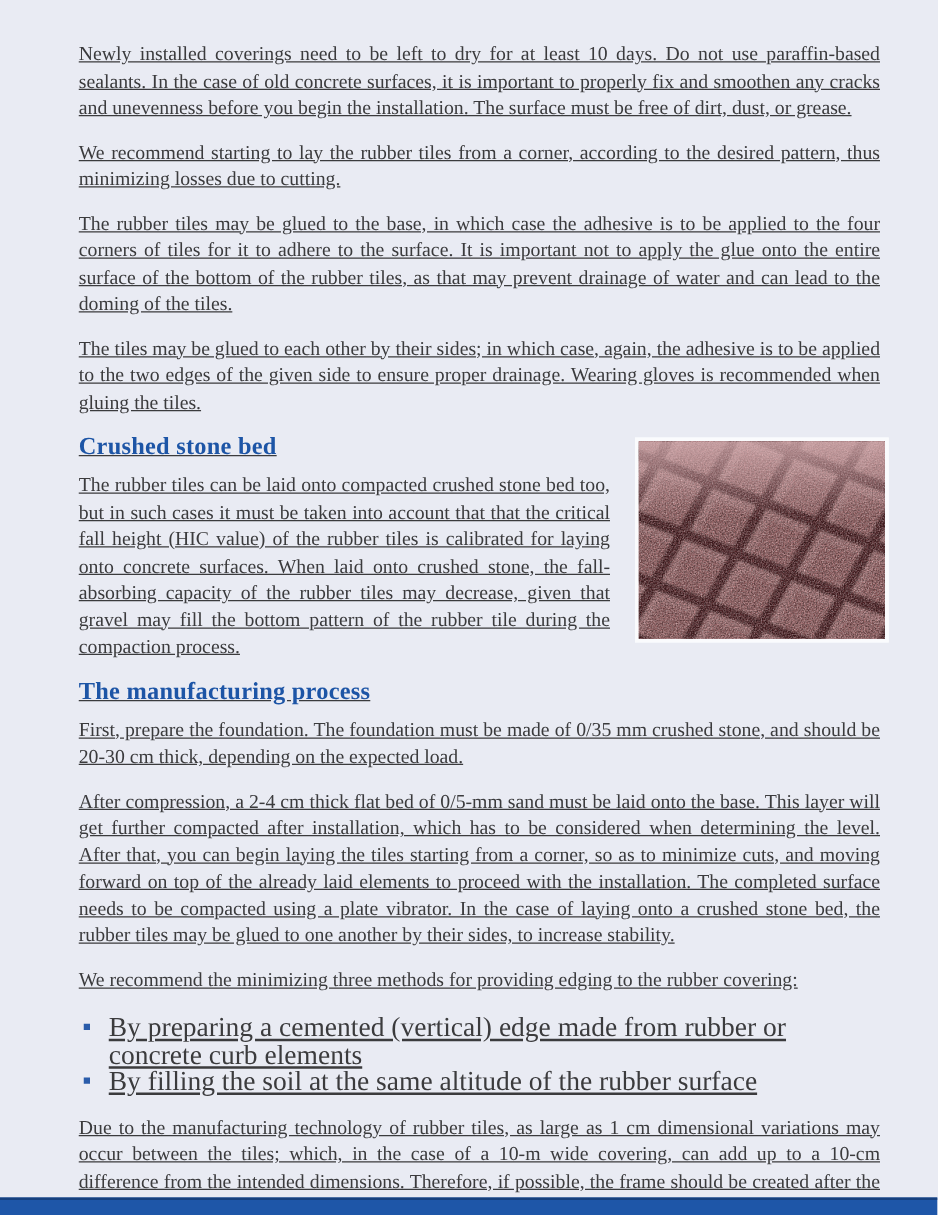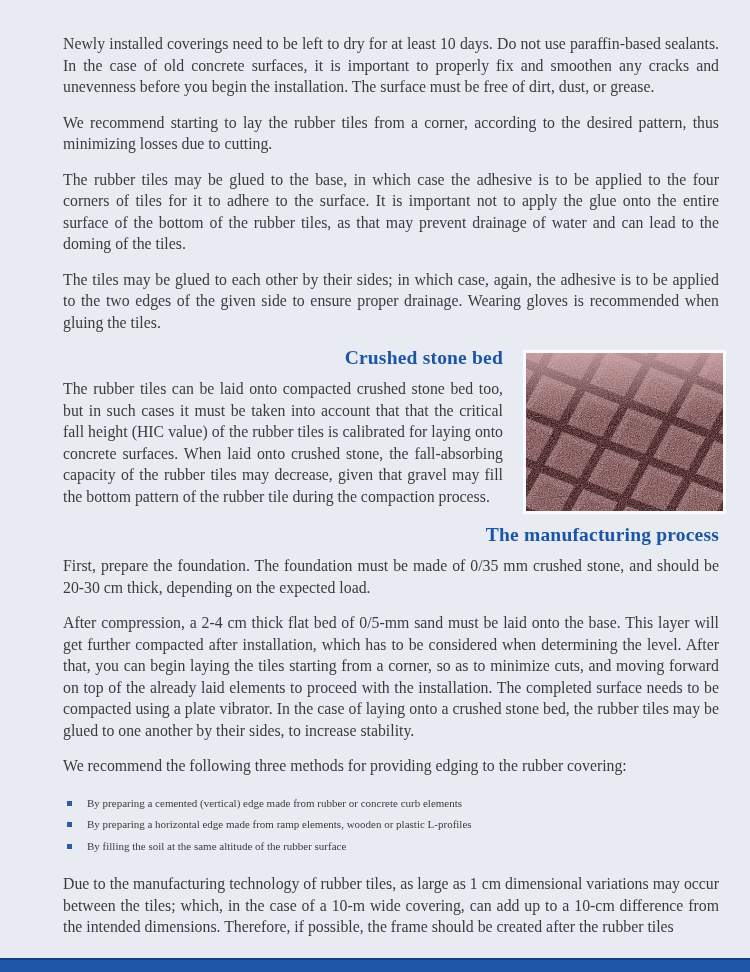--- a/index.html
+++ b/index.html
@@ -16,58 +16,58 @@
     width:750px;height:972px;
     background:var(--page-bg);
     font-family:"Liberation Serif","DejaVu Serif",serif;
     color:var(--text);
     overflow:hidden;
   }
   .page{
     position:relative;
     width:750px;height:972px;
     box-sizing:border-box;
-    padding:33px 31px 0 63px;
+    padding:33px 46px 0 63px;
     overflow:hidden;
+    text-decoration:underline;
   }
   p.body-par{
     font-size:15.8px;
     line-height:21.5px;
     text-align:justify;
     margin:0 0 14px 0;
   }
   h2.sec-heading{
     font-size:19.5px;
     line-height:22px;
     font-weight:bold;
     color:var(--accent);
     margin:4px 0 9px 0;
     letter-spacing:.2px;
-    text-align:right;
   }
   section{overflow:visible;}
   section.clear{clear:both;}
   figure.photo{
     float:right;
     margin:3px -7px 10px 20px;
     padding:0;
     background:var(--photo-frame);
     border:3px solid var(--photo-frame);
     width:197px;height:158px;
     line-height:0;
   }
   ul.edge-list{
     list-style:none;
     margin:16px 0 16px 0;
     padding:0 0 0 4px;
   }
   ul.edge-list li{
     position:relative;
     padding-left:20px;
-    font-size:11px;
+    font-size:22px;
     line-height:21.5px;
   }
   ul.edge-list .sq{
     position:absolute;
     left:0;top:8px;
     width:5px;height:5px;
     background:var(--bullet);
   }
   .footer-bar{
     position:absolute;
@@ -126,29 +126,25 @@
     <p class="body-par">The rubber tiles can be laid onto compacted crushed stone bed too, but in such cases it must be taken into account that that the critical fall height (HIC value) of the rubber tiles is calibrated for laying onto concrete surfaces. When laid onto crushed stone, the fall-absorbing capacity of the rubber tiles may decrease, given that gravel may fill the bottom pattern of the rubber tile during the compaction process.</p>
   </section>
 
   <section class="clear">
     <h2 class="sec-heading">The manufacturing process</h2>
     <p class="body-par">First, prepare the foundation. The foundation must be made of 0/35 mm crushed stone, and should be 20-30 cm thick, depending on the expected load.</p>
     <p class="body-par">After compression, a 2-4 cm thick flat bed of 0/5-mm sand must be laid onto the base. This layer will get further compacted after installation, which has to be considered when determining the level. After that, you can begin laying the tiles starting from a corner, so as to minimize cuts, and moving forward on top of the already laid elements to proceed with the installation. The completed surface needs to be compacted using a plate vibrator. In the case of laying onto a crushed stone bed, the rubber tiles may be glued to one another by their sides, to increase stability.</p>
   </section>
 
   <section>
-    <p class="body-par" style="margin-bottom:0;">We recommend the following three methods for providing edging to the rubber covering:</p>
+    <p class="body-par" style="margin-bottom:0;">We recommend the minimizing three methods for providing edging to the rubber covering:</p>
     <ul class="edge-list">
       <li>
         <span class="sq"></span>
         <span>By preparing a cemented (vertical) edge made from rubber or concrete curb elements</span>
-      </li>
-      <li>
-        <span class="sq"></span>
-        <span>By preparing a horizontal edge made from ramp elements, wooden or plastic L-profiles</span>
       </li>
       <li>
         <span class="sq"></span>
         <span>By filling the soil at the same altitude of the rubber surface</span>
       </li>
     </ul>
     <p class="body-par">Due to the manufacturing technology of rubber tiles, as large as 1 cm dimensional variations may occur between the tiles; which, in the case of a 10-m wide covering, can add up to a 10-cm difference from the intended dimensions. Therefore, if possible, the frame should be created after the rubber tiles</p>
   </section>
 
   <div class="footer-bar"></div>

